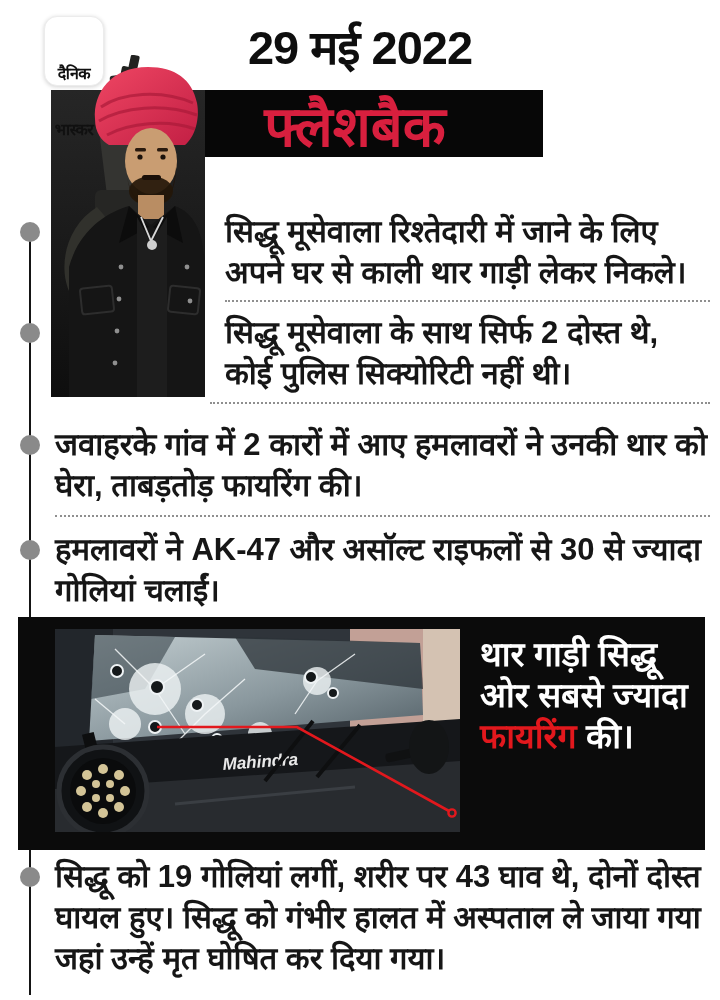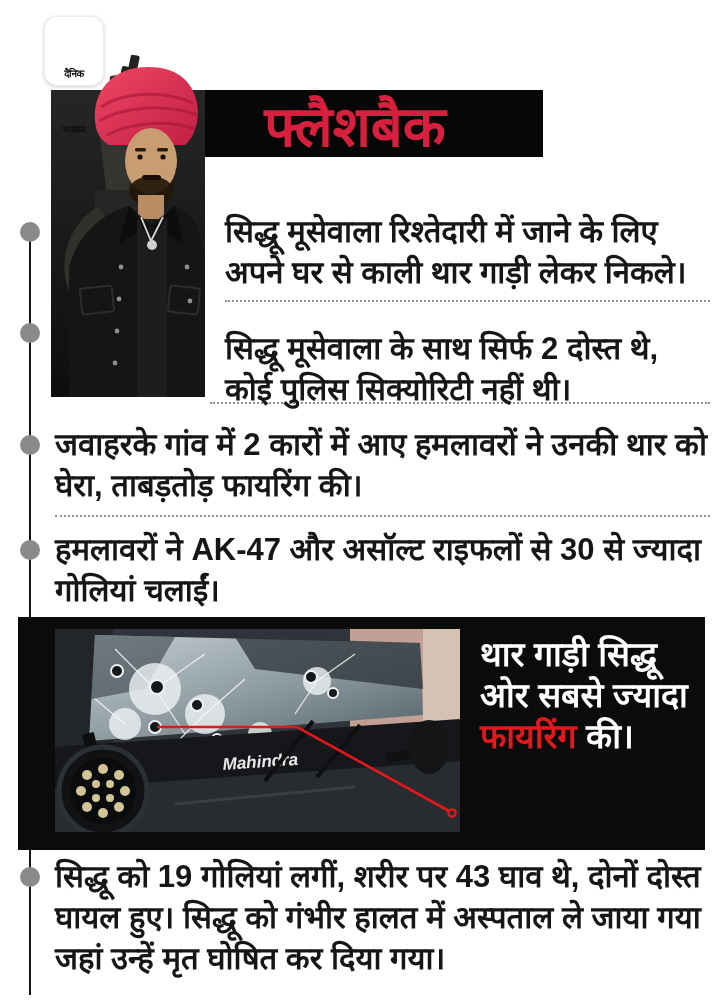--- a/index.html
+++ b/index.html
@@ -4,21 +4,21 @@
 <style>
   html,body{margin:0;padding:0;background:#fff;}
   #stage{position:relative;width:720px;height:1000px;background:#ffffff;overflow:hidden;
          font-family:"Liberation Sans","DejaVu Sans",sans-serif;}
 
   
   .logo{position:absolute;left:44px;top:16px;width:58px;height:68px;background:#fff;
         border:1px solid #ececec;border-radius:13px;box-shadow:0 1px 4px rgba(0,0,0,.18);
         display:flex;flex-direction:column;align-items:center;justify-content:flex-start;z-index:6;}
   .logo-dot{width:17px;height:19px;border-radius:50%;background:#f0911e;margin-top:9px;}
-  .logo-t{font-weight:800;color:#101010;font-size:10px;line-height:16px;letter-spacing:-.5px;white-space:nowrap;margin-top:40px;}
+  .logo-t{font-weight:800;color:#101010;font-size:16px;line-height:16px;letter-spacing:-.5px;white-space:nowrap;margin-top:40px;}
 
   
   .date{position:absolute;left:140px;top:14px;width:440px;text-align:center;
         font-size:47px;font-weight:800;color:#0e0e0e;letter-spacing:-1px;}
 
   
   .banner{position:absolute;left:55px;top:90px;width:488px;height:67px;background:#070707;
           display:flex;align-items:center;z-index:1;}
   .banner-title{width:100%;text-align:center;padding-left:112px;
                 font-size:56px;font-weight:800;color:#d81f3e;letter-spacing:0;}
@@ -27,21 +27,21 @@
   .photo{position:absolute;left:51px;top:55px;width:154px;height:342px;z-index:2;}
 
   
   .tl-line{position:absolute;left:29px;top:232px;width:2px;height:763px;background:#151515;z-index:1;}
   .tl-dot{position:absolute;width:20px;height:20px;border-radius:50%;background:#8a8a8a;z-index:3;}
   .d1{left:20px;top:222px}.d2{left:20px;top:323px}.d3{left:20px;top:435px}
   .d4{left:20px;top:540px}.d5{left:20px;top:867px}
 
   .item{position:absolute;color:#161616;font-size:31px;line-height:41px;font-weight:700;z-index:2;}
   .i1{left:225px;top:211px;width:482px;}
-  .i2{left:225px;top:328px;width:482px;}
+  .i2{left:225px;top:312px;width:482px;}
   .i3{left:55px;top:424px;width:652px;}
   .i4{left:55px;top:529px;width:652px;}
   .i5{left:55px;top:856px;width:654px;}
 
   .sep{position:absolute;border-top:2px dotted #8f8f8f;height:0;z-index:1;}
   .s1{left:225px;top:300px;width:485px;}
   .s2{left:210px;top:402px;width:500px;}
   .s3{left:55px;top:515px;width:655px;}
 
   
@@ -57,20 +57,21 @@
 <body>
 
 <div id="stage">
 
   <div class="logo">
     <div class="logo-dot"></div>
     <div class="logo-t">दैनिक</div>
     <div class="logo-t">भास्कर</div>
   </div>
 
+  <div class="date">29 मई 2022</div>
 
   <div class="banner">
     <div class="banner-title">फ्लैशबैक</div>
   </div>
 
   <div class="photo">
     <svg width="154" height="342" viewBox="0 0 154 342">
       <defs>
         <linearGradient id="pbg" x1="0" y1="0" x2="0" y2="1">
           <stop offset="0" stop-color="#262626"></stop>

